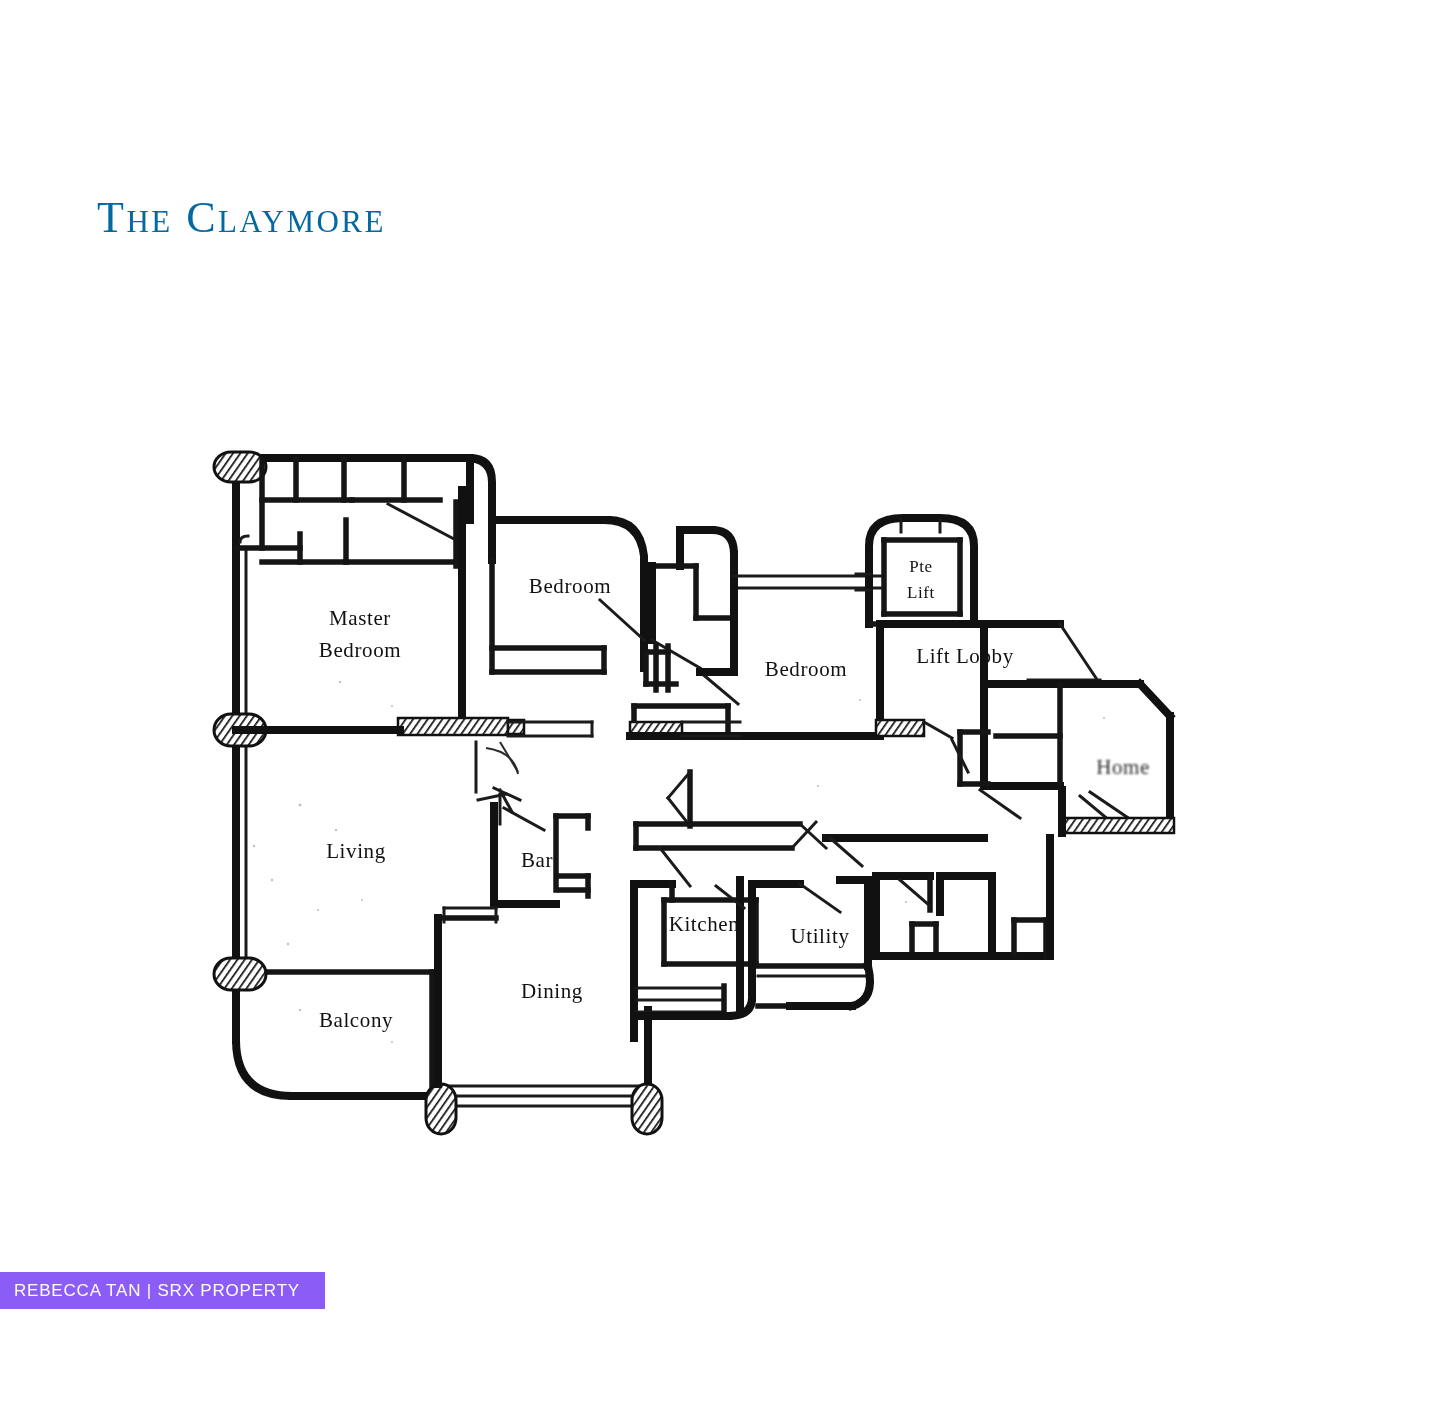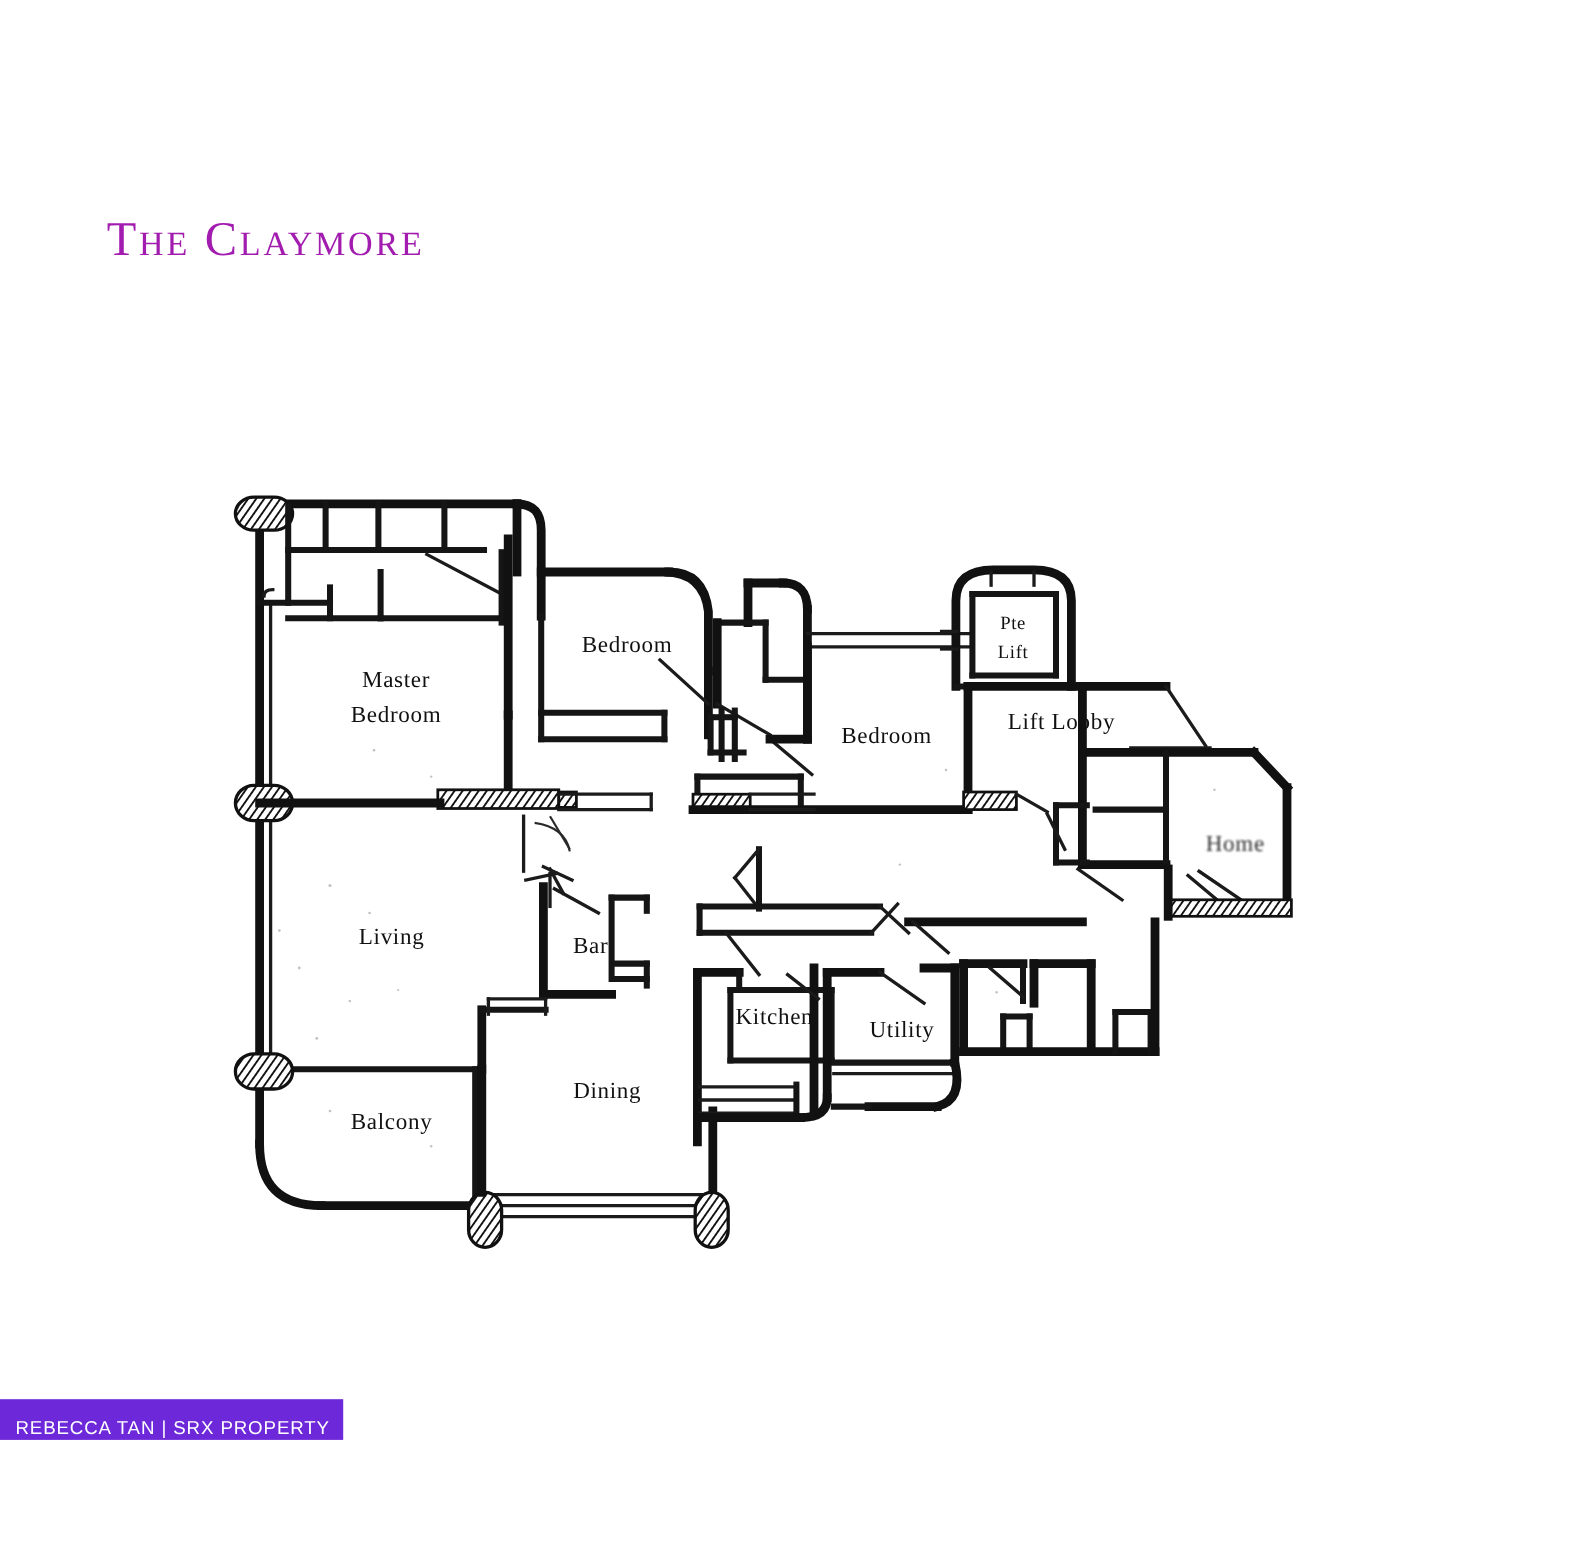--- a/index.html
+++ b/index.html
@@ -22,21 +22,21 @@
   }
 
   
   #plan-title {
     position: absolute;
     left: 97px;
     top: 196px;
     font-family: "Liberation Serif", "DejaVu Serif", serif;
     font-size: 44px;
     letter-spacing: 2.5px;
-    color: #a21caf;
+    color: #0369a1;
     font-weight: 400;
     font-variant: small-caps;
     text-transform: capitalize;
     white-space: nowrap;
     line-height: 1;
   }
 
   
   #floorplan-wrap {
     position: absolute;
@@ -107,24 +107,24 @@
     opacity: 0.45;
   }
 
   
   #watermark {
     position: absolute;
     left: 0;
     top: 1272px;
     height: 37px;
     min-width: 270px;
-    background: #6d28d9;
+    background: #8b5cf6;
     display: flex;
-    align-items: flex-end;
-    padding: 0 12px 0 14px;
+    align-items: center;
+    padding: 0 25px 0 14px;
     box-sizing: border-box;
   }
   #watermark-text {
     font-family: "Liberation Sans", sans-serif;
     font-size: 17px;
     color: #ffffff;
     letter-spacing: 0.8px;
     white-space: nowrap;
   }
 </style>

